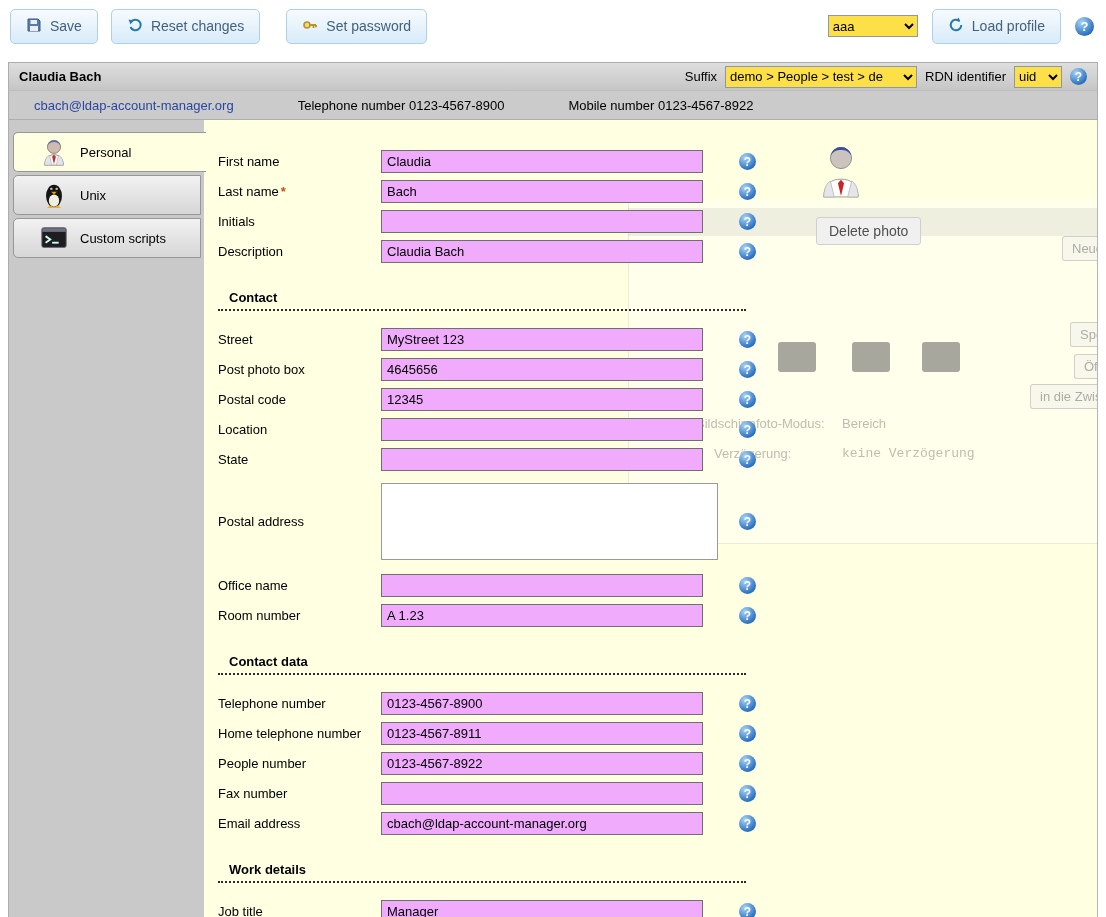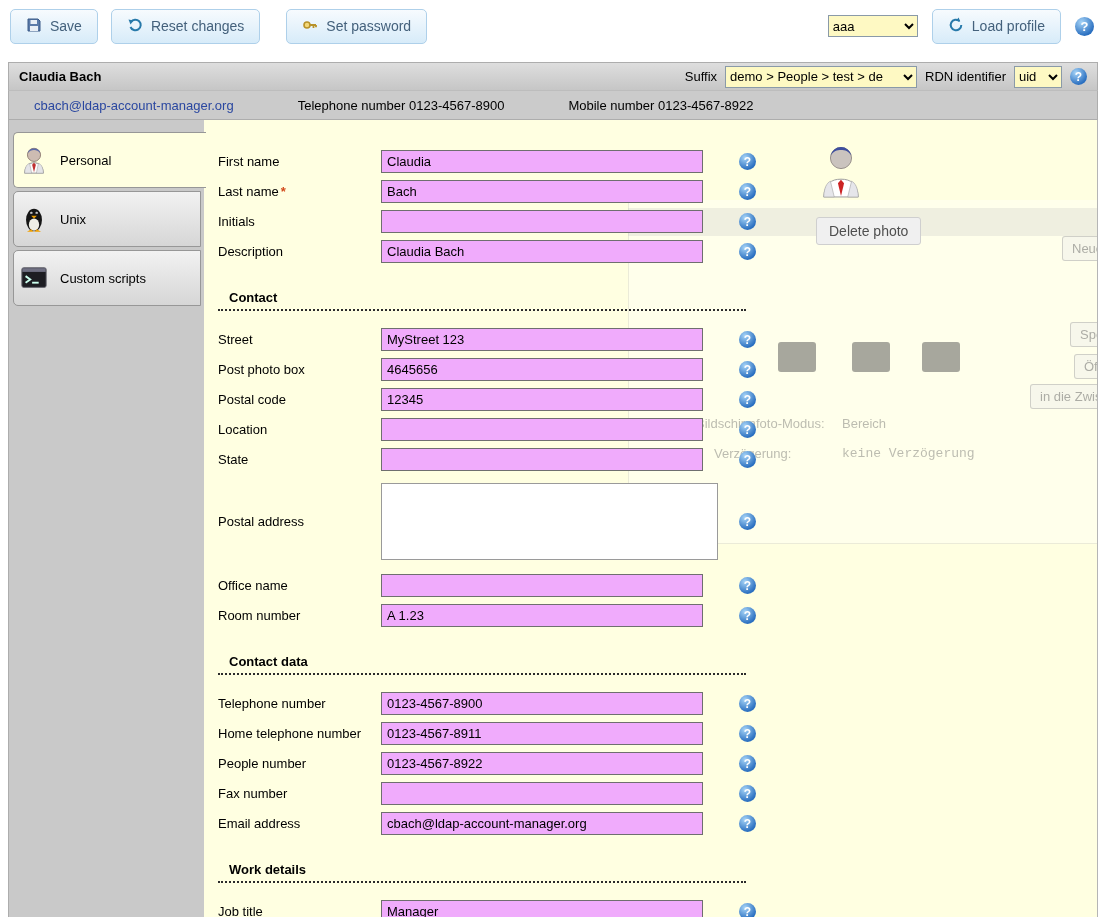--- a/index.html
+++ b/index.html
@@ -15,21 +15,21 @@
   .toolbar { display:flex; align-items:center; height:52px; padding:0 12px 0 10px; background:#fff; }
   .btn {
     display:inline-flex; align-items:center; gap:8px;
     padding:7px 15px; border:1px solid #aed0ea; border-radius:5px;
     background:linear-gradient(#f7fbfe,#d7ebf9);
     color:#44617c; font-size:14px; cursor:pointer; white-space:nowrap;
   }
   .btn + .btn { margin-left:13px; }
   .btn-setpw { margin-left:26px !important; }
   .toolbar-right { margin-left:auto; display:flex; align-items:center; gap:14px; }
-  select { font-size:13px; height:22px; background:#fef9c3; border:1px solid #8a9aa8; }
+  select { font-size:13px; height:22px; background:#fde047; border:1px solid #8a9aa8; }
   .profile-select { width:90px; }
 
   .help {
     width:17px; height:17px; min-width:17px; border-radius:50%;
     background:radial-gradient(circle at 35% 28%, #a6d4f7, #2a6fc0 72%);
     color:#fff; font-weight:bold; font-size:12px;
     display:inline-flex; align-items:center; justify-content:center; cursor:pointer;
   }
   .help::before { content:"?"; }
   .help-lg { width:19px; height:19px; min-width:19px; font-size:13px; }
@@ -50,21 +50,21 @@
     background:#cbcbcb; border:1px solid #adadad; border-top:1px solid #bdbdbd;
     gap:64px;
   }
   .email-link { color:#2a47a0; cursor:pointer; text-decoration:none; }
 
   
   .main { display:flex; height:799px; }
   .sidebar { width:196px; background:#c9c9c9; padding-top:12px; border-left:1px solid #adadad; border-bottom:1px solid #b5b5b5;}
   .tab {
     display:flex; align-items:center; gap:10px;
-    width:188px; height:56px; margin:0 0 3px 4px; padding-left:4px;
+    width:188px; height:40px; margin:0 0 3px 4px; padding-left:24px;
     border:1px solid #979797; border-radius:5px 0 0 5px;
     background:linear-gradient(#f2f2f2,#d6d6d6);
     cursor:pointer; position:relative;
   }
   .tab.active { background:#ffffe1; width:193px; border-right:none; z-index:2; }
   .tab .ticon { width:32px; height:32px; display:flex; align-items:center; justify-content:center; }
 
   .content { flex:1; background:#ffffe1; position:relative; overflow:hidden; padding:30px 0 0 14px; border-right:1px solid #b5b5b5; border-bottom:1px solid #b5b5b5;}
 
   

